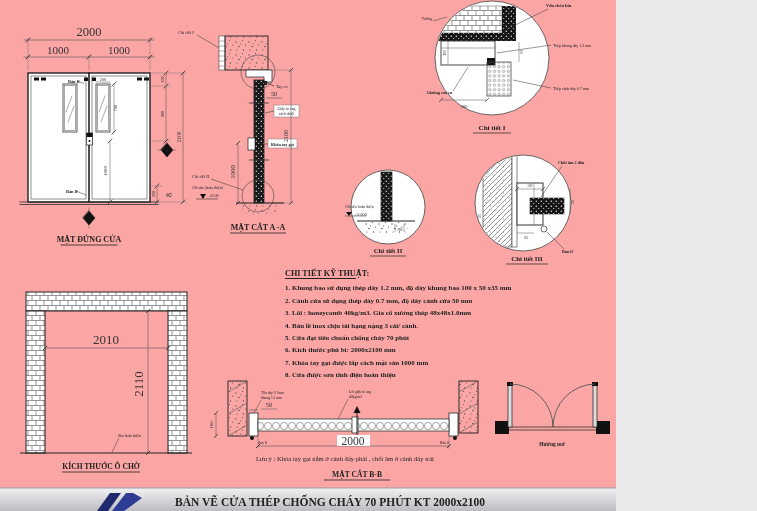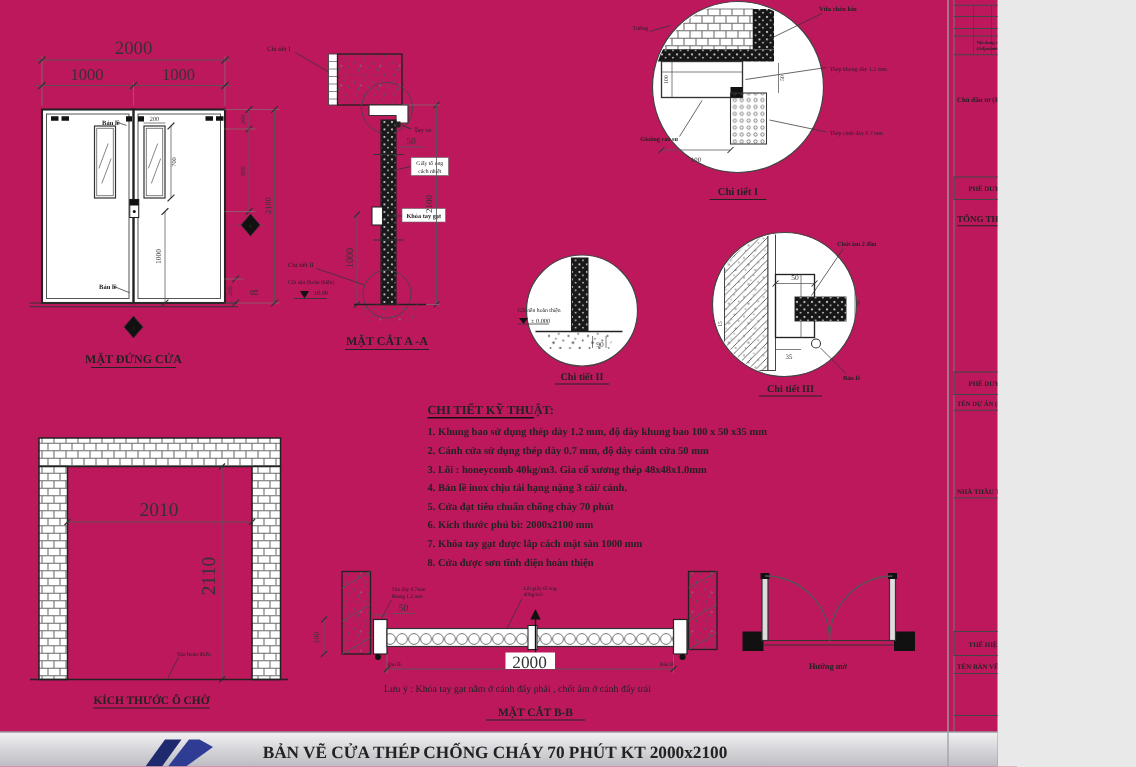--- a/index.html
+++ b/index.html
@@ -1,16 +1,16 @@
 <!DOCTYPE html>
 <html><head>
 <meta charset="utf-8">
 <style>
   html,body{margin:0;padding:0;background:#e9e9e9;}
-  .page{position:relative;width:665px;height:511px;background:#be185d;overflow:hidden;
+  .page{position:relative;width:616px;height:511px;background:#fca5a5;overflow:hidden;
         font-family:"Liberation Serif", serif;}
   svg{position:absolute;left:0;top:0;}
   svg text{font-family:"Liberation Serif", serif;fill:#222;}
   .dim{fill:#333;}
   .cap{font-weight:bold;}
 </style>
 </head>
 <body>
 
 <div class="page">

